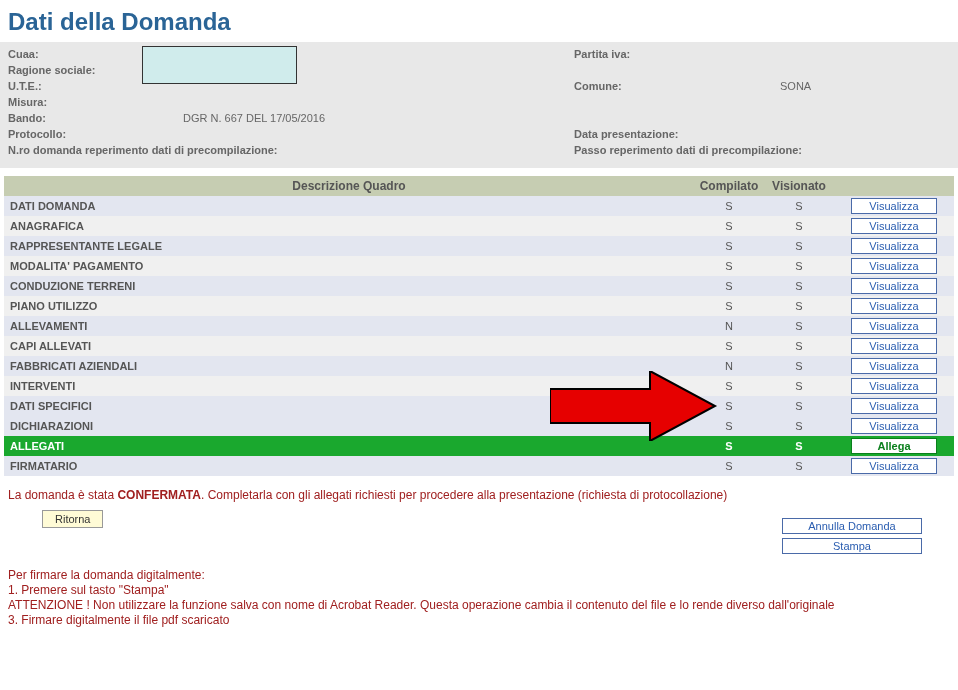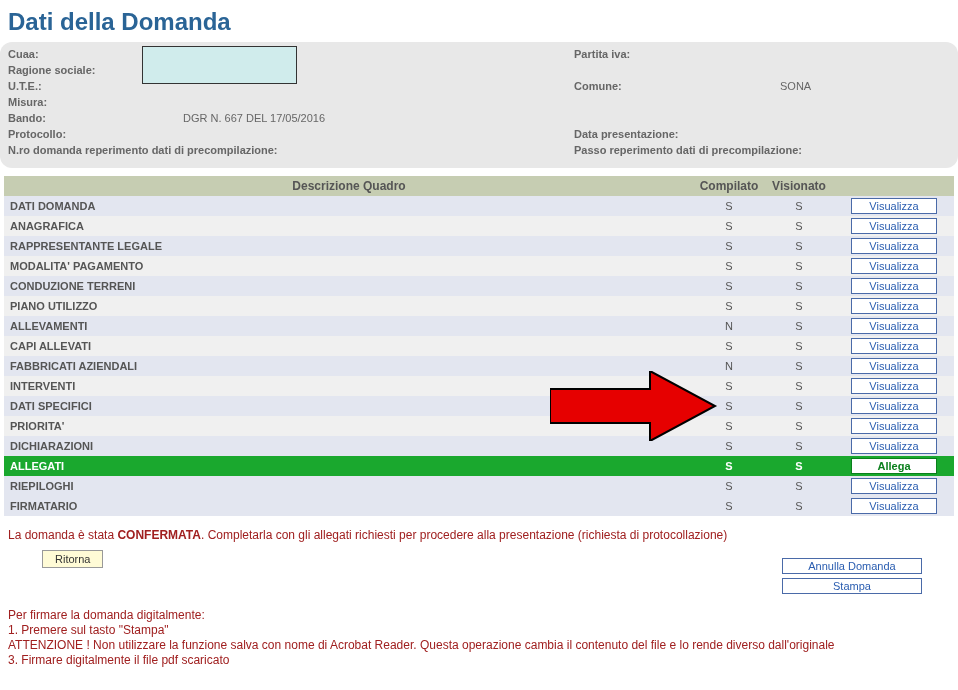--- a/index.html
+++ b/index.html
@@ -1,18 +1,18 @@
 <!DOCTYPE html>
 <html><head>
   <meta charset="utf-8">
   <style>
     * { box-sizing: border-box; margin: 0; padding: 0; }
     body { font-family: Arial, Helvetica, sans-serif; font-size: 11px; color: #333; width: 958px; }
     .page-title { color: #2a6496; font-size: 24px; font-weight: bold; padding: 8px 0 6px 8px; }
-    .header-box { background: #e8e8e8; padding: 4px 8px 10px 8px; position: relative; border-radius: 12px; }
+    .header-box { background: #e8e8e8; padding: 4px 8px 10px 8px; position: relative; }
     .header-row { display: flex; line-height: 16px; }
     .header-label { color: #666; font-weight: bold; width: 125px; }
     .header-label2 { color: #666; font-weight: bold; width: 175px; position: absolute; left: 574px;}
     .header-value { color: #666; }
     .header-value2 { position: absolute; left: 780px; color: #666;}
     .redacted { display: inline-block; width: 155px; height: 38px; background: #d0ecec; border: 1px solid #333; margin-left: 0; }
     .table-wrap { margin: 8px 4px 0 4px; }
     table.quadri { width: 100%; border-collapse: collapse; }
     table.quadri th { background: #c6cdb2; color: #555; font-weight: bold; font-size: 12px; padding: 3px; text-align: center; }
     table.quadri th.desc { text-align: center; width: 690px;}
@@ -145,43 +145,31 @@
           <td class="flag">S</td>
           <td class="flag">S</td>
           <td class="act"><span class="btn-link">Visualizza</span></td>
         </tr>
         <tr class="even">
           <td class="desc">DATI SPECIFICI</td>
           <td class="flag">S</td>
           <td class="flag">S</td>
           <td class="act"><span class="btn-link">Visualizza</span></td>
         </tr>
-        <tr class="odd">
-          <td class="desc">PRIORITA'</td>
-          <td class="flag">S</td>
-          <td class="flag">S</td>
-          <td class="act"><span class="btn-link">Visualizza</span></td>
-        </tr>
         <tr class="even">
           <td class="desc">DICHIARAZIONI</td>
           <td class="flag">S</td>
           <td class="flag">S</td>
           <td class="act"><span class="btn-link">Visualizza</span></td>
         </tr>
         <tr class="highlight">
           <td class="desc">ALLEGATI</td>
           <td class="flag">S</td>
           <td class="flag">S</td>
           <td class="act"><span class="btn-link green">Allega</span></td>
-        </tr>
-        <tr class="even">
-          <td class="desc">RIEPILOGHI</td>
-          <td class="flag">S</td>
-          <td class="flag">S</td>
-          <td class="act"><span class="btn-link">Visualizza</span></td>
         </tr>
         <tr class="even">
           <td class="desc">FIRMATARIO</td>
           <td class="flag">S</td>
           <td class="flag">S</td>
           <td class="act"><span class="btn-link">Visualizza</span></td>
         </tr>
       </tbody>
   </table>
 </div>

